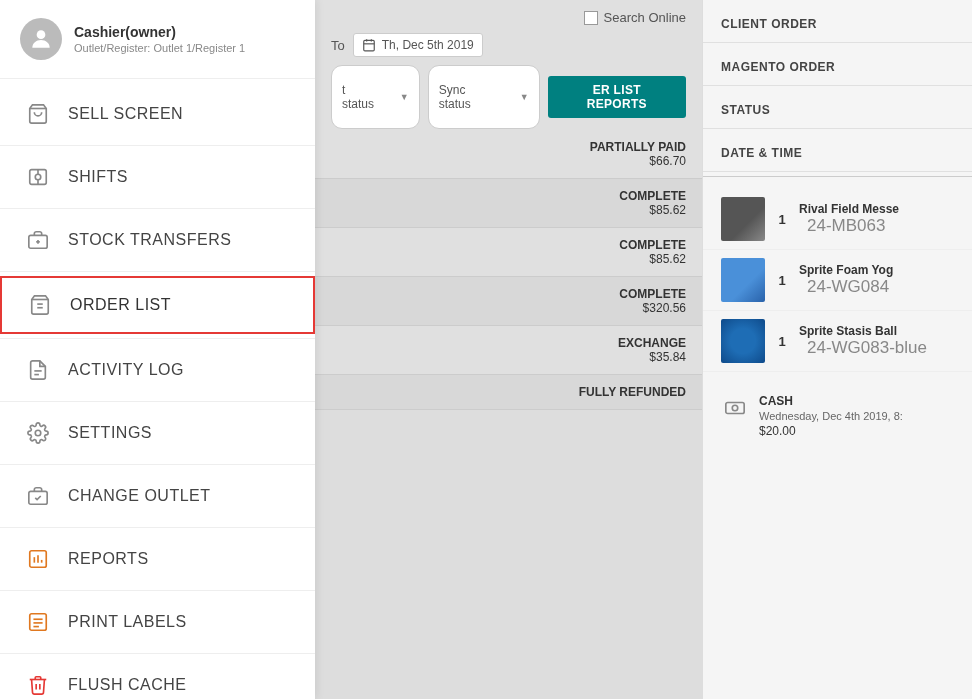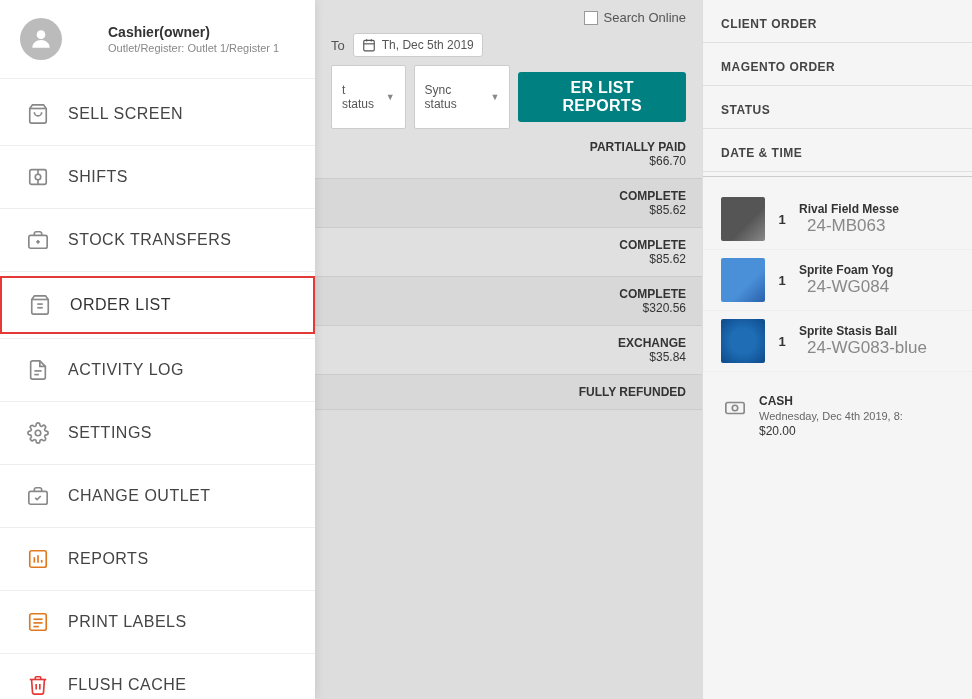--- a/index.html
+++ b/index.html
@@ -28,21 +28,21 @@
       width: 42px;
       height: 42px;
       border-radius: 50%;
       background: #bbb;
       display: flex; align-items: center; justify-content: center;
       margin-right: 12px;
       flex-shrink: 0;
     }
     .avatar svg { width: 26px; height: 26px; fill: #fff; }
 
-    .sidebar-user-info { display: flex; flex-direction: column; margin-left: 34px; }
+    .sidebar-user-info { display: flex; flex-direction: column; }
     .sidebar-user-name { font-weight: 700; font-size: 14px; color: #333; }
     .sidebar-user-sub { font-size: 11px; color: #888; margin-top: 2px; }
 
     .sidebar-nav { flex: 1; overflow-y: auto; padding: 8px 0; }
 
     .nav-item {
       display: flex;
       align-items: center;
       padding: 13px 24px;
       cursor: pointer;
@@ -126,32 +126,32 @@
     .date-field {
       display: flex; align-items: center; gap: 6px;
       border: 1px solid #ccc; background: #fff; padding: 4px 8px; border-radius: 3px;
       font-size: 12px; color: #555;
     }
 
     .filter-row {
       display: flex; align-items: center; gap: 8px;
     }
     .filter-select {
-      display: flex; align-items: center; gap: 4px;
-      border: 1px solid #ccc; background: #fff; padding: 17px 10px; border-radius: 2px;
+      display: flex; align-items: center; gap: 16px;
+      border: 1px solid #ccc; background: #fff; padding: 17px 10px; border-radius: 11px;
       font-size: 12px; color: #555; cursor: pointer;
     }
     .caret { font-size: 9px; margin-left: 4px; color: #888; }
 
     .btn-reports {
       background: #008080;
       color: #fff;
       border: none;
       padding: 7px 14px;
-      font-size: 16px;
+      font-size: 12px;
       font-weight: 700;
       border-radius: 3px;
       cursor: pointer;
       letter-spacing: 0.3px;
     }
 
     
     .orders-list {
       position: absolute;
       top: 130px; left: 0; right: 0; bottom: 0;

